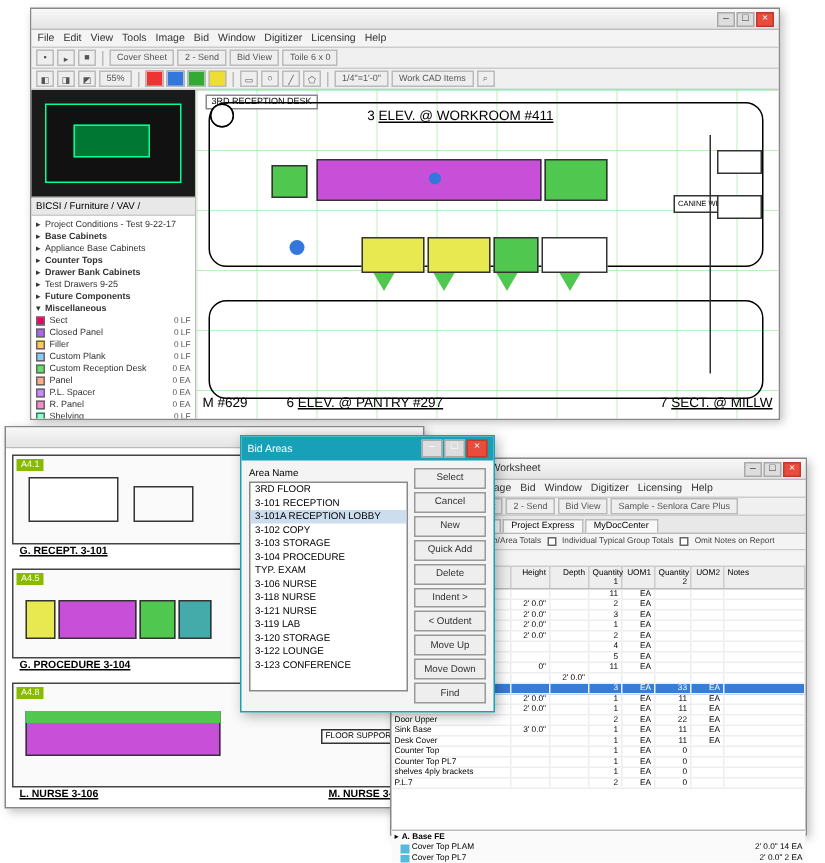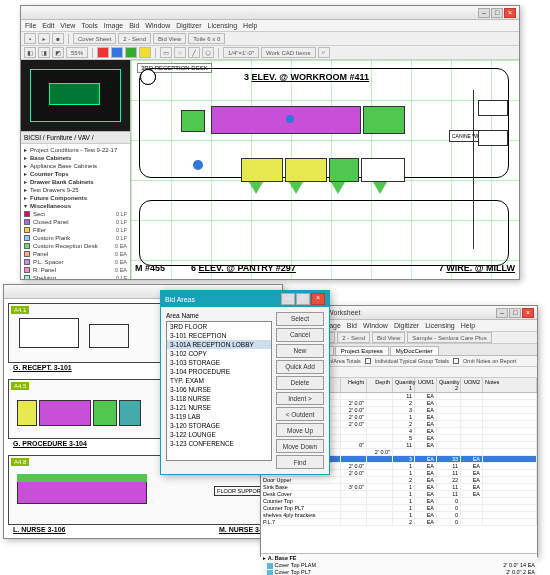--- a/index.html
+++ b/index.html
@@ -29,21 +29,21 @@
   .layertree { flex:1; overflow:hidden; font-size:6px; color:#333; padding:2px; background:#fff; }
   .lrow { display:flex; align-items:center; gap:3px; padding:0 1px; line-height:8px;}
   .swatch { width:6px; height:6px; display:inline-block; border:1px solid #666; }
   .lrow .val { margin-left:auto; color:#555; font-size:5.5px;}
   
   .w1-canvas { flex:1; position:relative; background:#fff; overflow:hidden; }
   .grid { position:absolute; inset:0; background-image: linear-gradient(#0c04 1px,transparent 1px),linear-gradient(90deg,#0c04 1px,transparent 1px); background-size: 40px 40px; }
   .cloud { position:absolute; border:1.5px solid #000; border-radius:12px; }
   .cloud.c1 { left:8px; top:8px; width:370px; height:110px; border-style:solid; }
   .cloud.c1::before, .cloud.c1::after { content:""; position:absolute; width:14px; height:14px; border:1.5px solid #000; border-radius:50%; background:#fff; }
-  .clabel { position:absolute; font-size:9px; font-weight:bold; color:#000; }
+  .clabel { position:absolute; font-size:9px; font-weight:normal; color:#000; }
   .shape { position:absolute; border:1px solid #333; }
   .purple { background:#c850d8; }
   .yellow { background:#e8e850; }
   .green { background:#50c850; }
   .tri { width:0; height:0; position:absolute; }
   .tri.down { border-left:7px solid transparent; border-right:7px solid transparent; border-top:12px solid #50c850; }
   
   
   .w2 { left: 3px; top: 284px; width: 280px; height: 255px; }
   .w2-body { height: calc(100% - 14px); background:#fff; position:relative; overflow:hidden; padding:4px; }
@@ -218,23 +218,23 @@
       <div class="shape green" style="left:198px;top:98px;width:30px;height:24px"></div>
       <div class="shape" style="left:230px;top:98px;width:44px;height:24px;background:#fff"></div>
       <div class="tri down" style="left:118px;top:122px"></div>
       <div class="tri down" style="left:158px;top:122px"></div>
       <div class="tri down" style="left:200px;top:122px"></div>
       <div class="tri down" style="left:242px;top:122px"></div>
       <div style="position:absolute;left:62px;top:100px;width:10px;height:10px;border-radius:50%;background:#37d"></div>
       <div style="position:absolute;left:155px;top:55px;width:8px;height:8px;border-radius:50%;background:#37d"></div>
       <div style="position:absolute;right:30px;top:70px;font-size:5px;border:1px solid #333;padding:2px;background:#fff;width:40px">CANINE WIRE</div>
       <div class="cloud" style="left:8px;top:140px;width:370px;height:66px"></div>
-      <div class="clabel" style="left:4px;bottom:6px">M #455</div>
+      <div class="clabel" style="left:4px;bottom:6px">M #629</div>
       <div class="clabel" style="left:60px;bottom:6px"><span>6</span>&nbsp;<u>ELEV. @ PANTRY #297</u></div>
-      <div class="clabel" style="right:4px;bottom:6px"><span>7</span>&nbsp;<u>WIRE. @ MILLW</u></div>
+      <div class="clabel" style="right:4px;bottom:6px"><span>7</span>&nbsp;<u>SECT. @ MILLW</u></div>
       <div style="position:absolute;right:6px;top:30px;bottom:30px;width:40px;border-left:1px solid #333">
         <div style="position:absolute;left:4px;top:10px;width:30px;height:16px;border:1px solid #333;background:#fff"></div>
         <div style="position:absolute;left:4px;top:40px;width:30px;height:16px;border:1px solid #333;background:#fff"></div>
       </div>
     </div>
   </div>
 </div>
 
 <div class="window w2">
   <div class="titlebar"></div>

